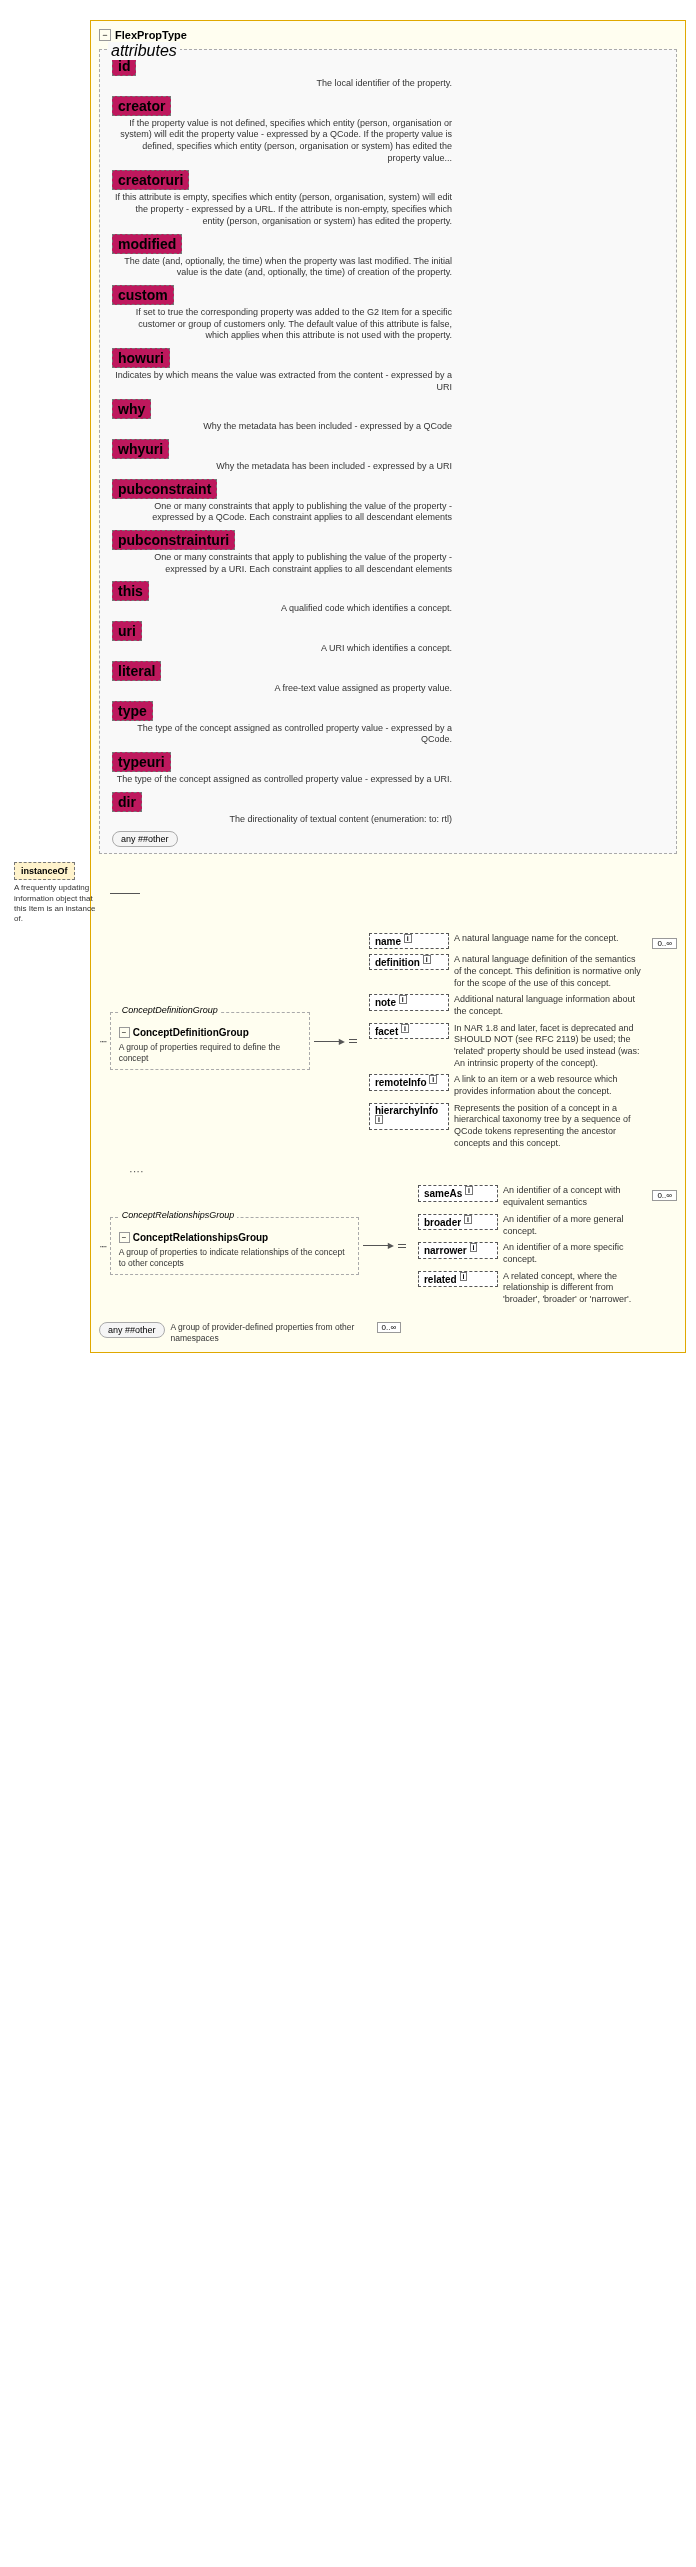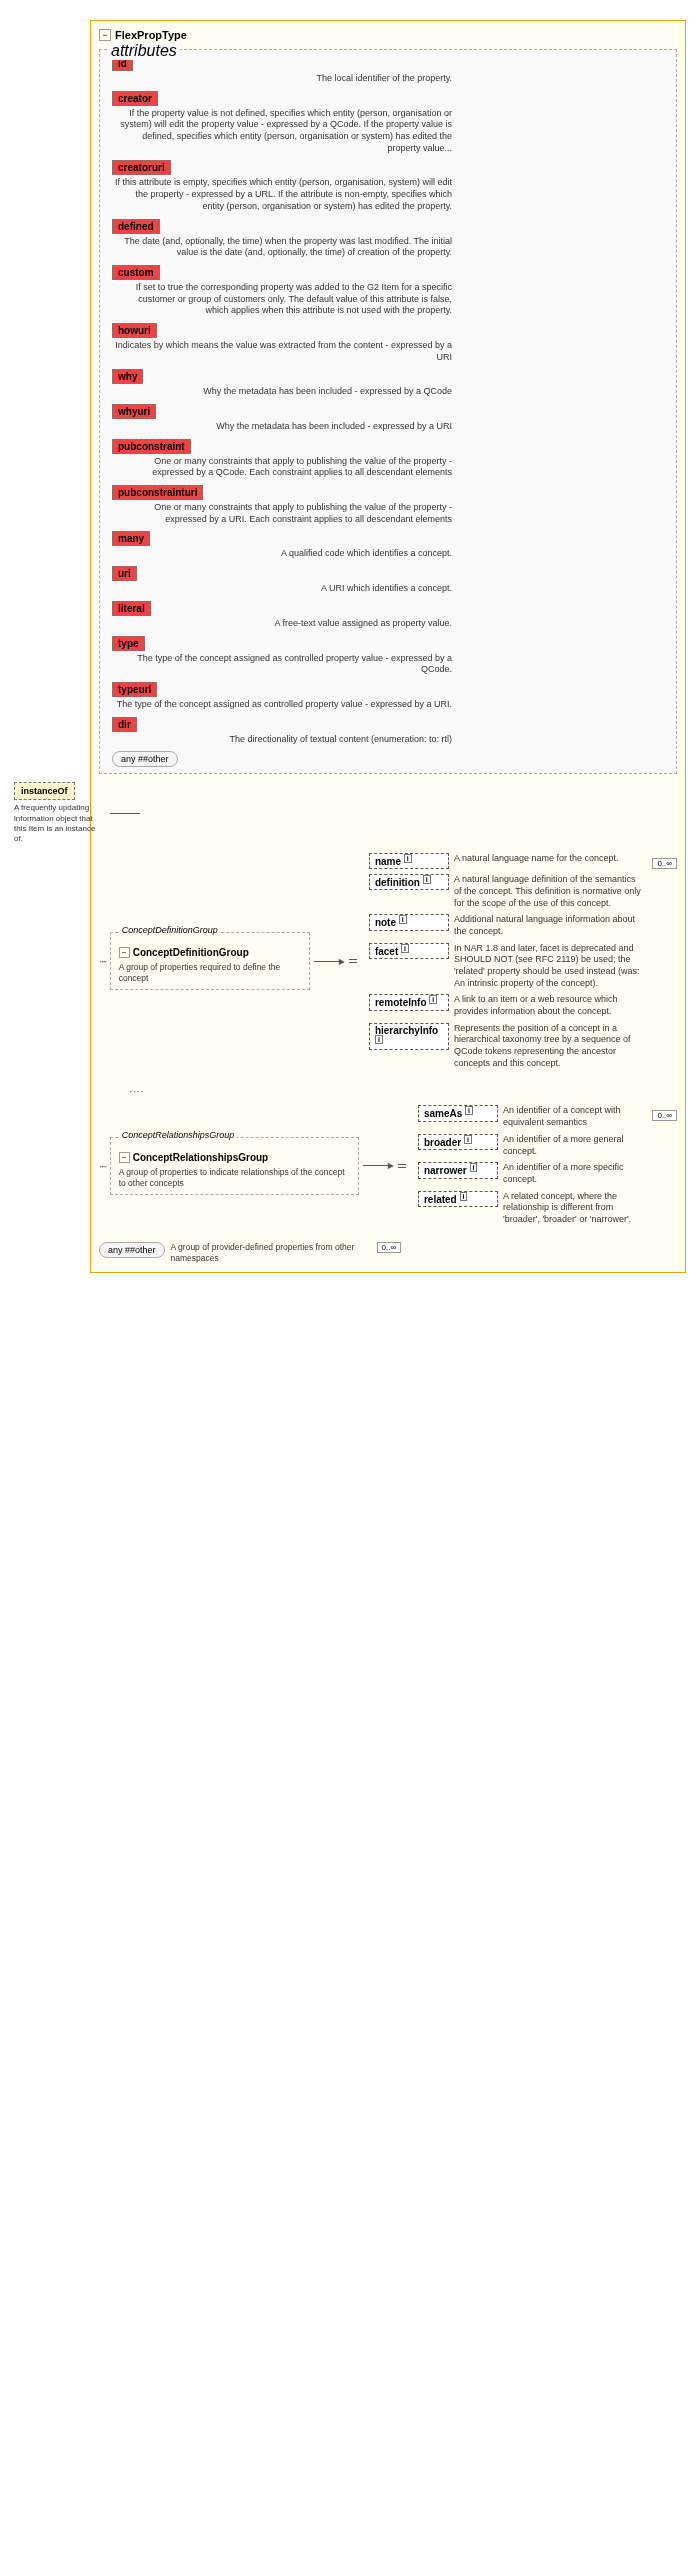--- a/index.html
+++ b/index.html
@@ -61,22 +61,22 @@
       font-style: italic;
     }
     .attr-item {
       margin-bottom: 6px;
       padding-left: 4px;
     }
     .attr-name-box {
       display: inline-block;
       border: 1.5px dashed #777;
       padding: 1px 5px;
-      background: #ef4444;
-      font-size: 10px;
+      background: #be185d;
+      font-size: 14px;
       font-weight: bold;
       margin-bottom: 2px;
       cursor: default;
     }
     .attr-desc {
       font-size: 9px;
       color: #333;
       line-height: 1.3;
       padding-left: 2px;
       max-width: 340px;
@@ -180,21 +180,21 @@
       </div>
       <div class="attr-item">
         <div class="attr-name-box">creator</div>
         <div class="attr-desc">If the property value is not defined, specifies which entity (person, organisation or system) will edit the property value - expressed by a QCode. If the property value is defined, specifies which entity (person, organisation or system) has edited the property value...</div>
       </div>
       <div class="attr-item">
         <div class="attr-name-box">creatoruri</div>
         <div class="attr-desc">If this attribute is empty, specifies which entity (person, organisation, system) will edit the property - expressed by a URL. If the attribute is non-empty, specifies which entity (person, organisation or system) has edited the property.</div>
       </div>
       <div class="attr-item">
-        <div class="attr-name-box">defined</div>
+        <div class="attr-name-box">modified</div>
         <div class="attr-desc">The date (and, optionally, the time) when the property was last modified. The initial value is the date (and, optionally, the time) of creation of the property.</div>
       </div>
       <div class="attr-item">
         <div class="attr-name-box">custom</div>
         <div class="attr-desc">If set to true the corresponding property was added to the G2 Item for a specific customer or group of customers only. The default value of this attribute is false, which applies when this attribute is not used with the property.</div>
       </div>
       <div class="attr-item">
         <div class="attr-name-box">howuri</div>
         <div class="attr-desc">Indicates by which means the value was extracted from the content - expressed by a URI</div>
       </div>
@@ -208,21 +208,21 @@
       </div>
       <div class="attr-item">
         <div class="attr-name-box">pubconstraint</div>
         <div class="attr-desc">One or many constraints that apply to publishing the value of the property - expressed by a QCode. Each constraint applies to all descendant elements</div>
       </div>
       <div class="attr-item">
         <div class="attr-name-box">pubconstrainturi</div>
         <div class="attr-desc">One or many constraints that apply to publishing the value of the property - expressed by a URI. Each constraint applies to all descendant elements</div>
       </div>
       <div class="attr-item">
-        <div class="attr-name-box">many</div>
+        <div class="attr-name-box">this</div>
         <div class="attr-desc">A qualified code which identifies a concept.</div>
       </div>
       <div class="attr-item">
         <div class="attr-name-box">uri</div>
         <div class="attr-desc">A URI which identifies a concept.</div>
       </div>
       <div class="attr-item">
         <div class="attr-name-box">literal</div>
         <div class="attr-desc">A free-text value assigned as property value.</div>
       </div>

